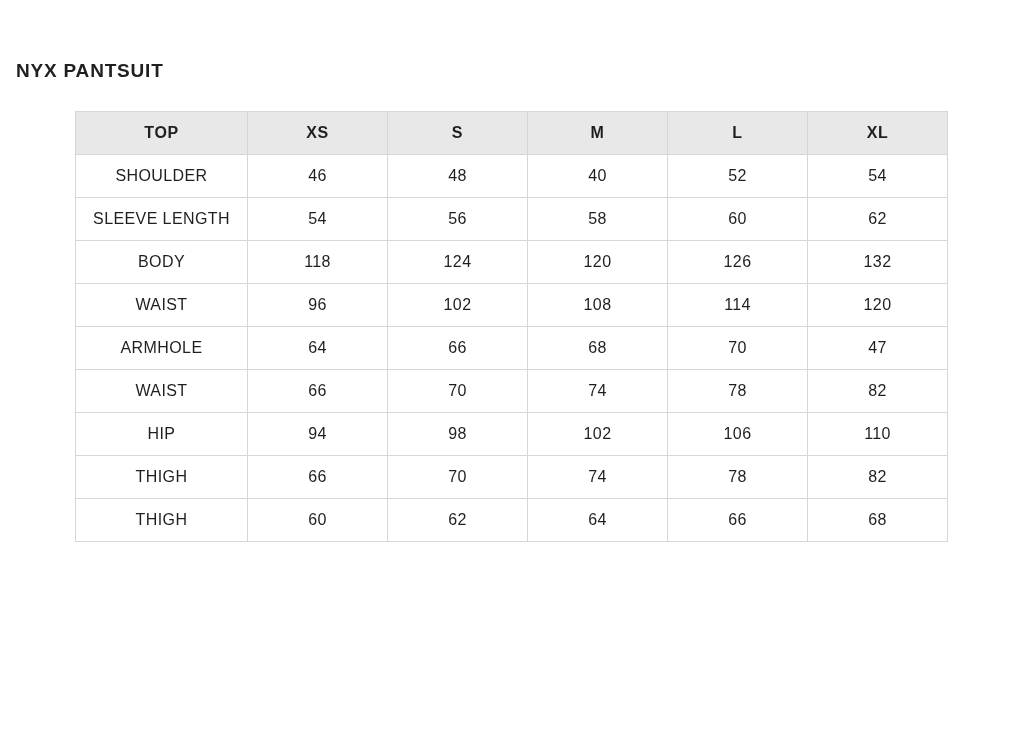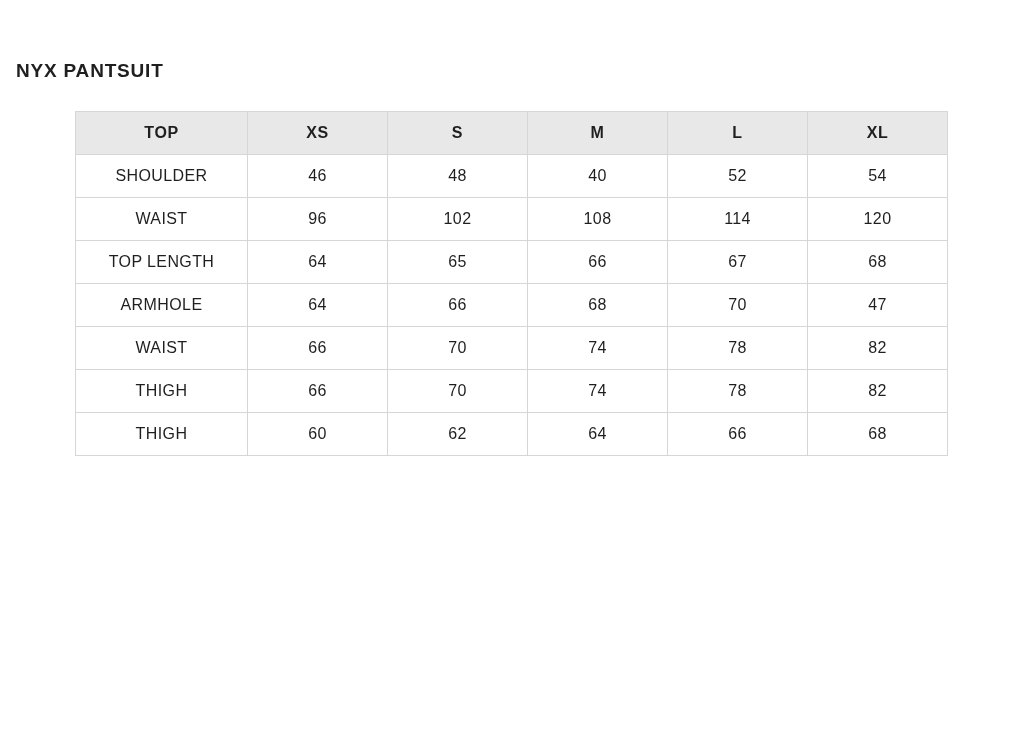--- a/index.html
+++ b/index.html
@@ -93,50 +93,66 @@
     <tbody>
       <tr>
         <th>SHOULDER</th>
         <td>46</td>
         <td>48</td>
         <td>40</td>
         <td>52</td>
         <td>54</td>
       </tr>
       <tr>
+        <th>SLEEVE LENGTH</th>
+        <td>54</td>
+        <td>56</td>
+        <td>58</td>
+        <td>60</td>
+        <td>62</td>
+      </tr>
+      <tr>
+        <th>BODY</th>
+        <td>118</td>
+        <td>124</td>
+        <td>120</td>
+        <td>126</td>
+        <td>132</td>
+      </tr>
+      <tr>
         <th>WAIST</th>
         <td>96</td>
         <td>102</td>
         <td>108</td>
         <td>114</td>
         <td>120</td>
-      </tr>
-      <tr>
-        <th>TOP LENGTH</th>
-        <td>64</td>
-        <td>65</td>
-        <td>66</td>
-        <td>67</td>
-        <td>68</td>
       </tr>
       <tr>
         <th>ARMHOLE</th>
         <td>64</td>
         <td>66</td>
         <td>68</td>
         <td>70</td>
         <td>47</td>
       </tr>
       <tr>
         <th>WAIST</th>
         <td>66</td>
         <td>70</td>
         <td>74</td>
         <td>78</td>
         <td>82</td>
+      </tr>
+      <tr>
+        <th>HIP</th>
+        <td>94</td>
+        <td>98</td>
+        <td>102</td>
+        <td>106</td>
+        <td>110</td>
       </tr>
       <tr>
         <th>THIGH</th>
         <td>66</td>
         <td>70</td>
         <td>74</td>
         <td>78</td>
         <td>82</td>
       </tr>
       <tr>

